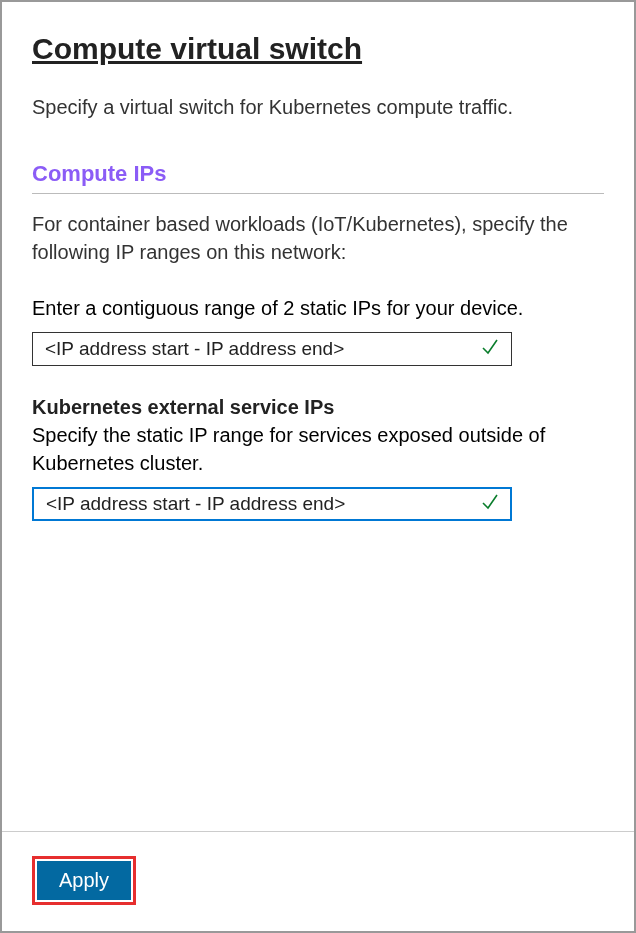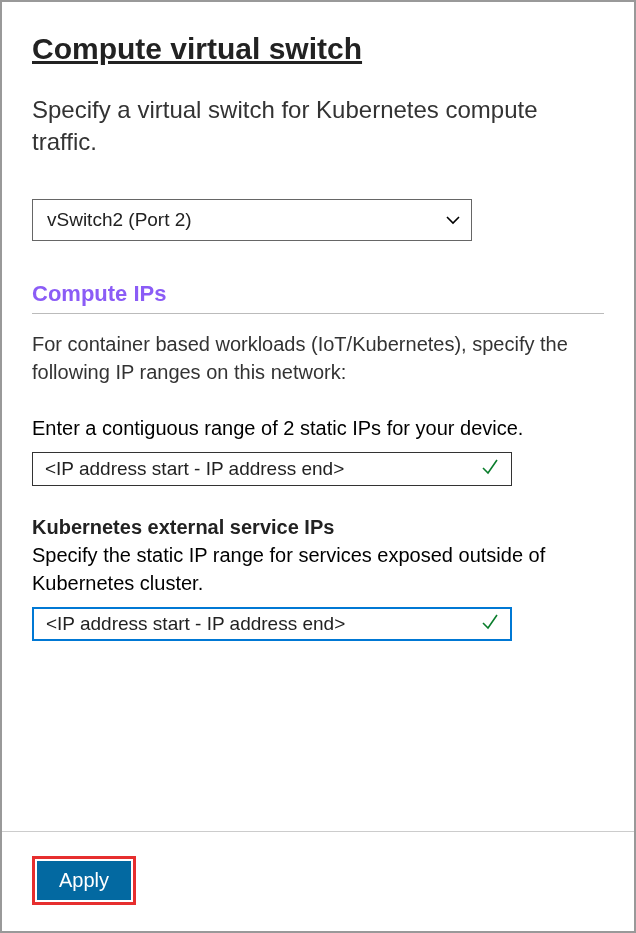--- a/index.html
+++ b/index.html
@@ -22,21 +22,21 @@
       overflow: auto;
     }
     .page-title {
       font-size: 30px;
       font-weight: 600;
       color: #222;
       margin-bottom: 28px;
       text-decoration: underline;
     }
     .description {
-      font-size: 24px;
+      font-size: 20px;
       color: #333;
       margin-bottom: 40px;
       line-height: 1.35;
     }
     .field-label {
       font-size: 20px;
       color: #333;
       margin-bottom: 6px;
     }
     .required-star {
@@ -140,30 +140,20 @@
     }
   </style>
 </head>
 <body>
 
 <div class="content">
   <h1 class="page-title">Compute virtual switch</h1>
 
   <p class="description">Specify a virtual switch for Kubernetes compute traffic.</p>
 
-  <div class="select-wrapper">
-    <button class="select-box">
-      <span>vSwitch2 (Port 2)</span>
-    </button>
-    <span class="chevron-down">
-      <svg width="14" height="10" viewBox="0 0 14 10">
-          <path d="M1 2 L7 8 L13 2" stroke="#000" stroke-width="1.6" fill="none"></path>
-        </svg>
-    </span>
-  </div>
 
   <h2 class="section-heading">Compute IPs</h2>
   <p class="section-desc">For container based workloads (IoT/Kubernetes), specify the following IP ranges on this network:</p>
 
   <p class="sub-desc">Enter a contiguous range of 2 static IPs for your device.</p>
   <div class="input-wrapper">
     <input type="text" class="ip-input" value="&lt;IP address start - IP address end&gt;" style="">
     <span class="check-icon">
       <svg width="20" height="20" viewBox="0 0 20 20">
           <path d="M3 11 L8 16 L17 3" stroke="#0a7d2c" stroke-width="1.6" fill="none"></path>

